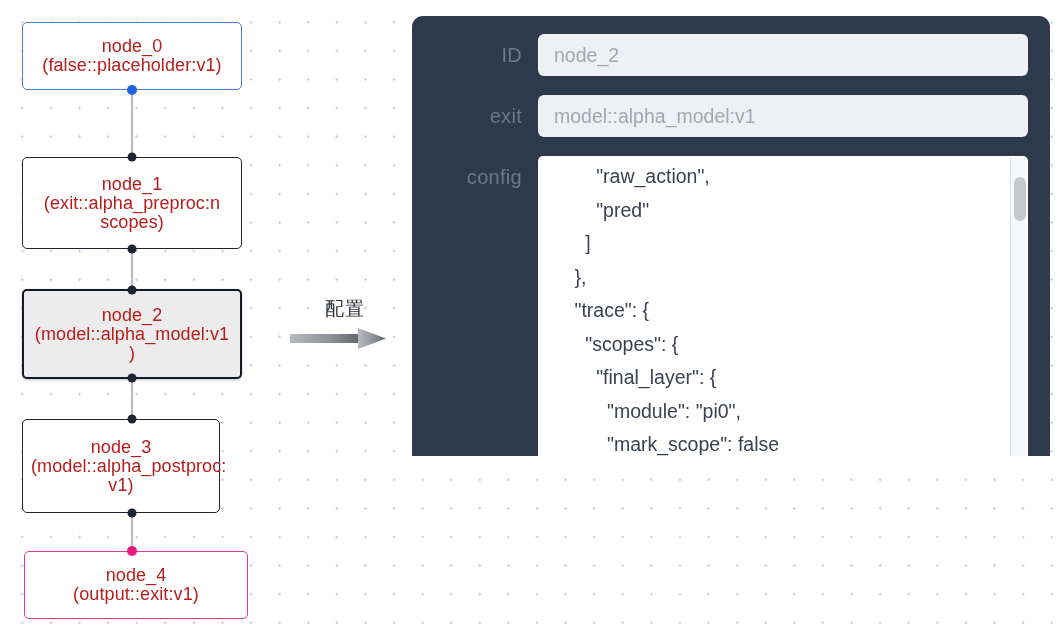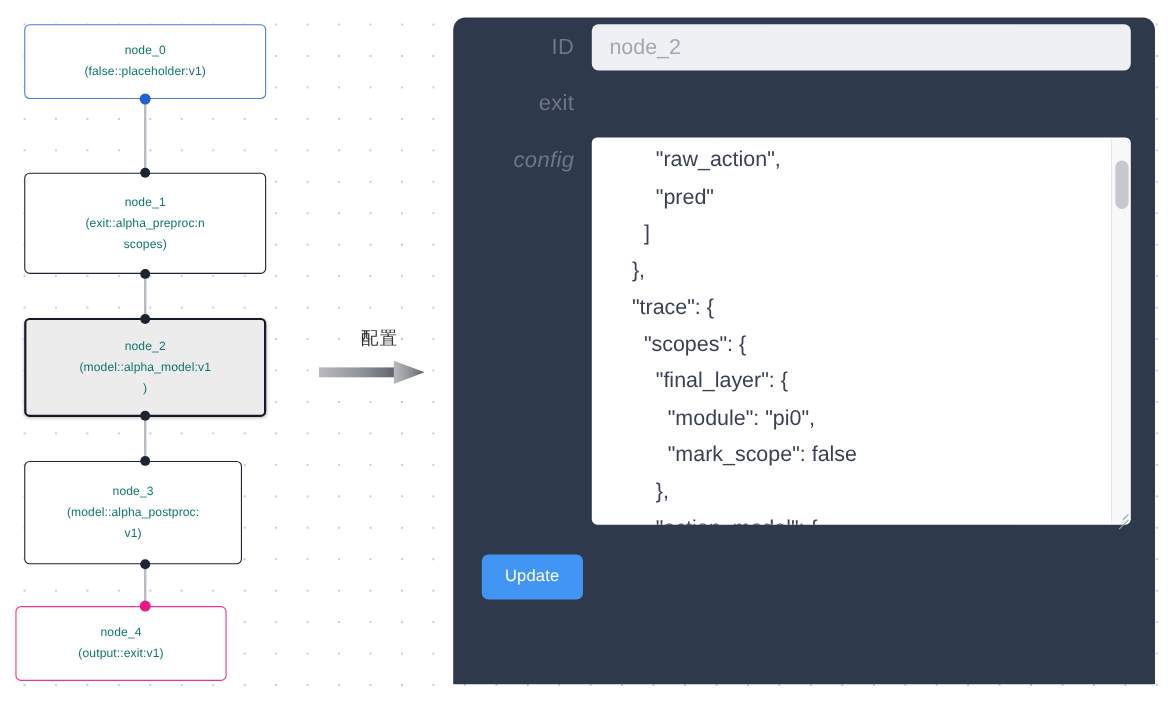--- a/index.html
+++ b/index.html
@@ -39,22 +39,22 @@
 
   .node {
     position: absolute;
     background: #ffffff;
     border: 1.6px solid #1d2432;
     border-radius: 5px;
     display: flex;
     align-items: center;
     justify-content: center;
     text-align: center;
-    color: #0f766e;
-    font-size: 11px;
+    color: #b91c1c;
+    font-size: 18px;
     line-height: 19px;
     letter-spacing: .1px;
     padding: 4px 8px;
     z-index: 3;
   }
   .node .lbl { display: block; width: 100%; }
 
   .node.input  { border-color: #4a7fd4; }
   .node.output { border-color: #e8388e; }
   .node.selected {
@@ -76,56 +76,56 @@
   .port.pink { background: #ec1a80; width: 10px; height: 10px; }
 
   
   #annotation {
     position: absolute;
     left: 290px; top: 296px;
     width: 110px; height: 66px;
     z-index: 4;
   }
   #annotation .cap {
-    font-size: 16px;
+    font-size: 19px;
     color: #2b2f36;
     letter-spacing: 1px;
     text-align: center;
     font-family: "DejaVu Sans", sans-serif;
     line-height: 24px;
   }
   #annotation svg { display: block; margin-top: 6px; }
 
   
   #panel {
     position: absolute;
     left: 412px; top: 16px;
-    width: 638px; height: 606px;
+    width: 638px; height: 440px;
     background: #2e394b;
     border-radius: 11px 11px 0 0;
     z-index: 5;
-    padding: 6px 22px 0 8px;
+    padding: 18px 22px 0 8px;
     overflow: hidden;
   }
 
   .field-row {
     display: flex;
     align-items: center;
     margin-bottom: 19px;
   }
   .field-label {
     width: 118px;
     flex: 0 0 118px;
     text-align: right;
     padding-right: 16px;
     color: #6e7789;
     font-size: 20px;
     letter-spacing: .3px;
   }
-  .field-label.top { align-self: flex-start; padding-top: 10px; font-style: italic; }
+  .field-label.top { align-self: flex-start; padding-top: 10px; }
 
   .text-input {
     flex: 1 1 auto;
     height: 42px;
     background: #eef0f4;
     border: none;
     border-radius: 6px;
     padding: 0 16px;
     font-family: "Liberation Sans", sans-serif;
     font-size: 19.5px;
@@ -230,21 +230,21 @@
     </div>
     <div class="port" style="left:132px; top:290px;"></div>
     <div class="port" style="left:132px; top:378px;"></div>
 
     <div class="node" style="left:22px; top:419px; width:198px; height:94px;">
       <span class="lbl"><span>node_3</span><br><span>(model::alpha_postproc:</span><br><span>v1)</span></span>
     </div>
     <div class="port" style="left:132px; top:419px;"></div>
     <div class="port" style="left:132px; top:513px;"></div>
 
-    <div class="node output" style="left:14px; top:551px; width:192px; height:68px;">
+    <div class="node output" style="left:24px; top:551px; width:224px; height:68px;">
       <span class="lbl"><span>node_4</span><br><span>(output::exit:v1)</span></span>
     </div>
     <div class="port pink" style="left:132px; top:551px;"></div>
   </div>
 
   <div id="annotation">
     <div class="cap">配置</div>
     <svg width="98" height="26" viewBox="0 0 98 26">
       <defs>
         <linearGradient id="ag" x1="0" y1="0" x2="1" y2="0">
@@ -260,20 +260,21 @@
 
   <div id="panel">
 
     <div class="field-row">
       <div class="field-label">ID</div>
       <input class="text-input" type="text" placeholder="node_2" style="">
     </div>
 
     <div class="field-row">
       <div class="field-label">exit</div>
+      <input class="text-input" type="text" placeholder="model::alpha_model:v1" style="">
     </div>
 
     <div class="field-row">
       <div class="field-label top">config</div>
       <div class="ta-wrap">
         <textarea class="config-ta" spellcheck="false" style="">          "raw_action",
           "pred"
         ]
       },
       "trace": {

